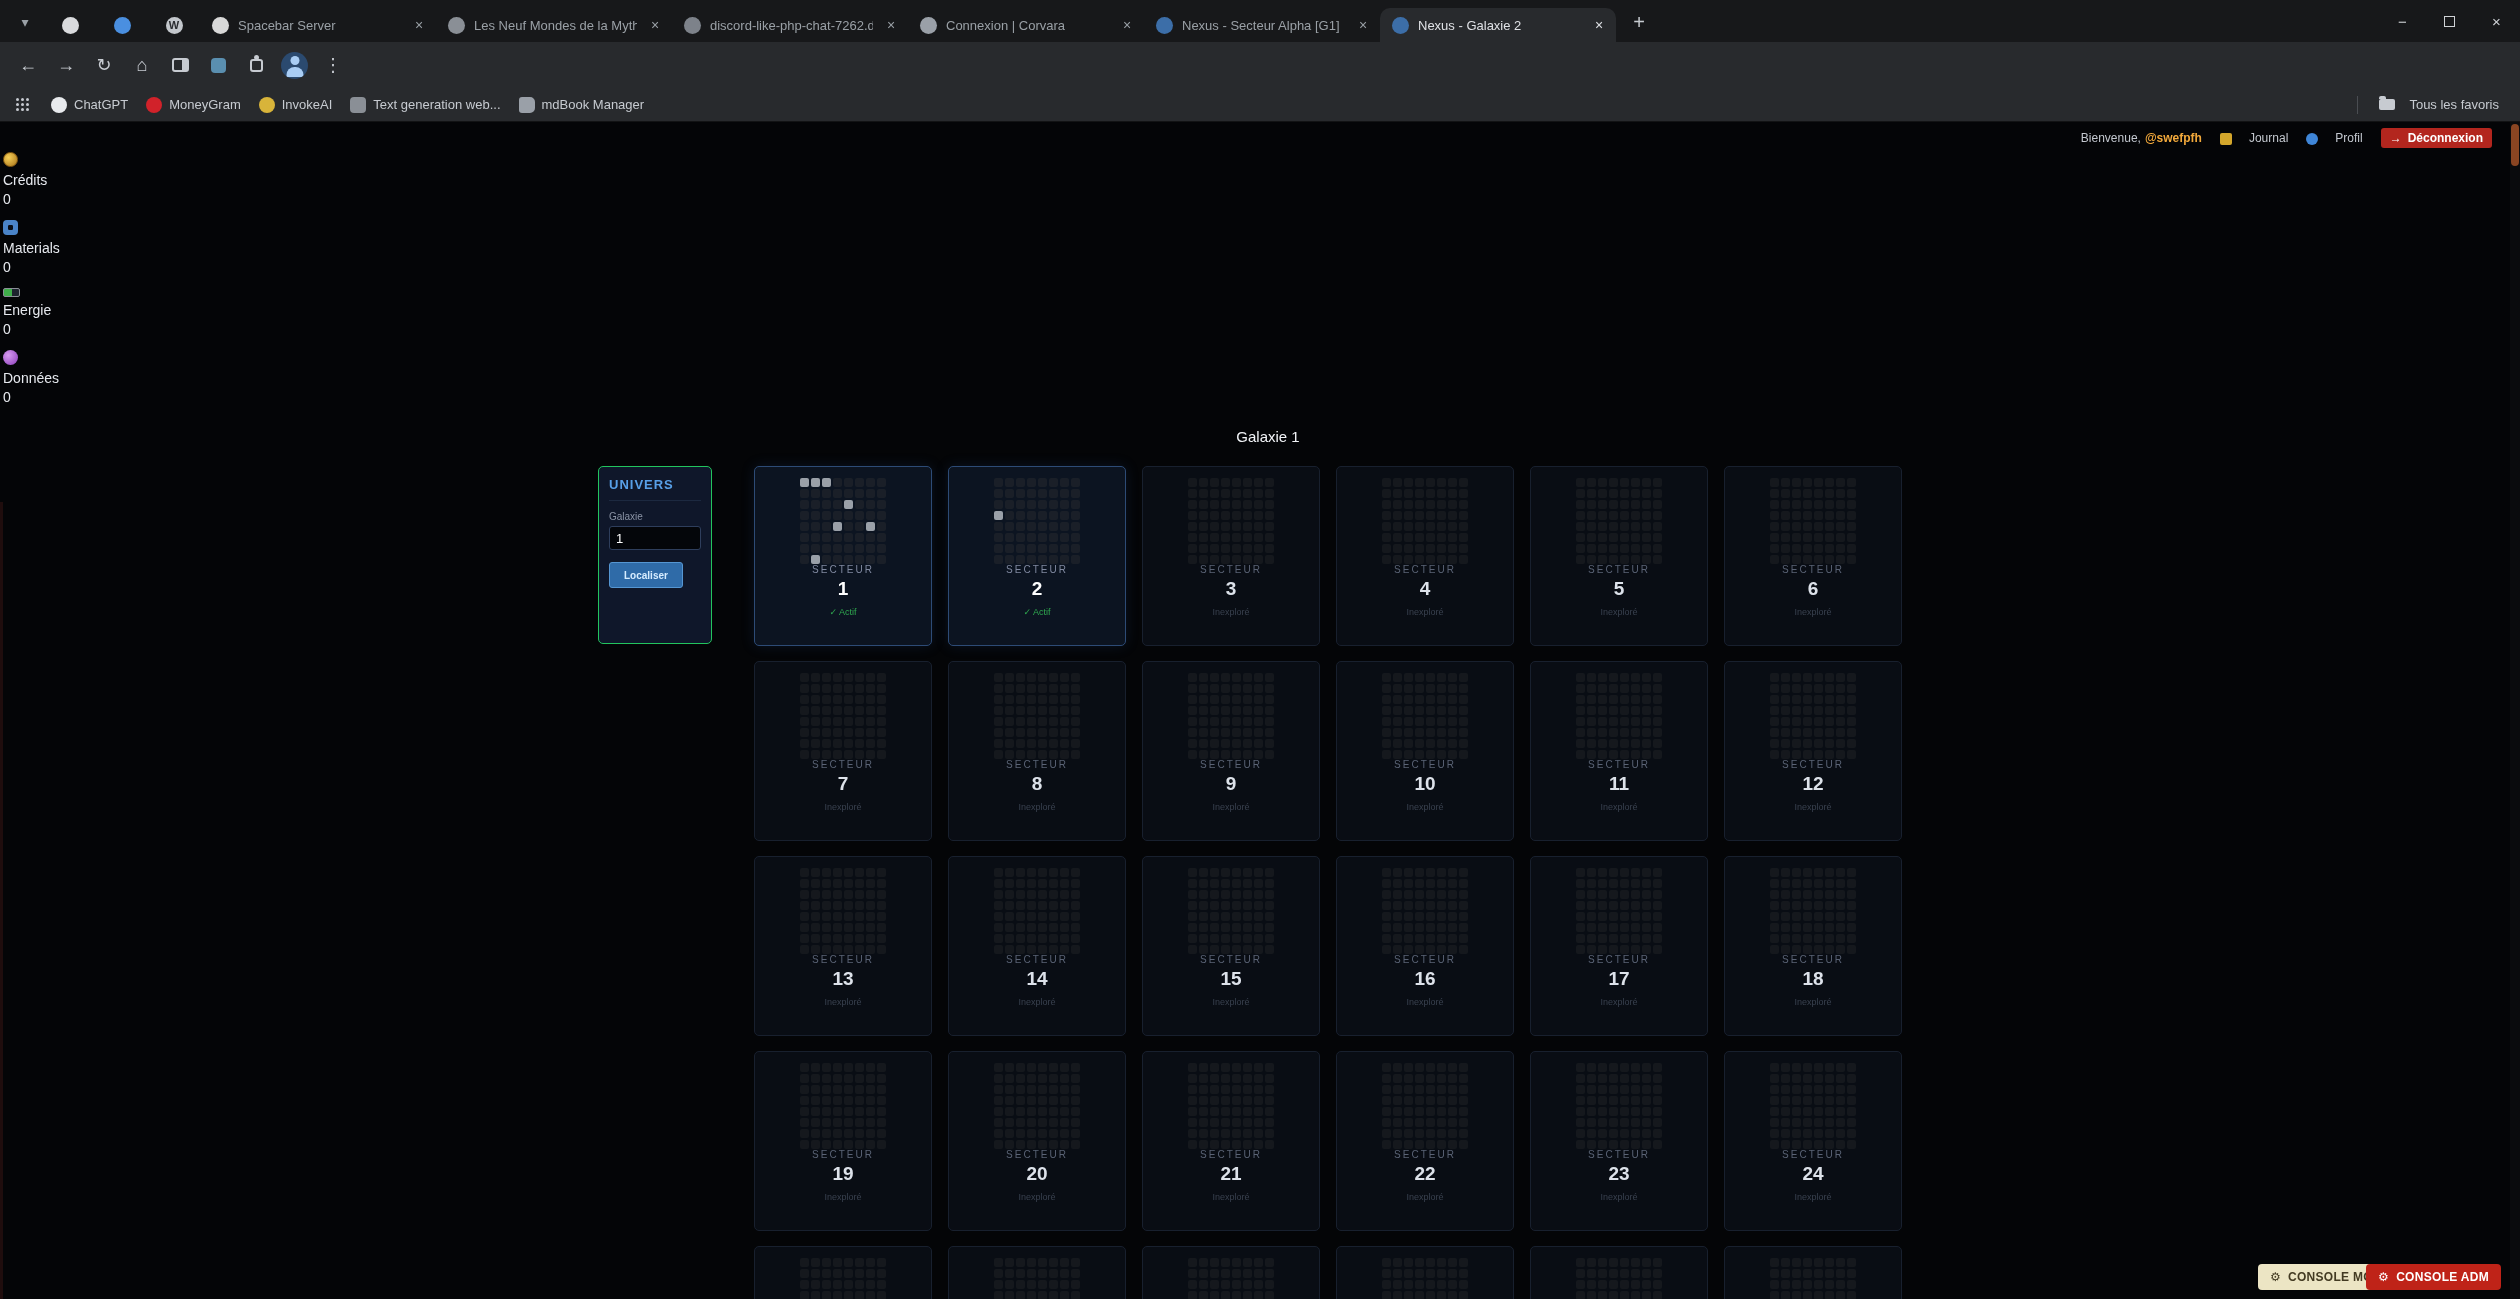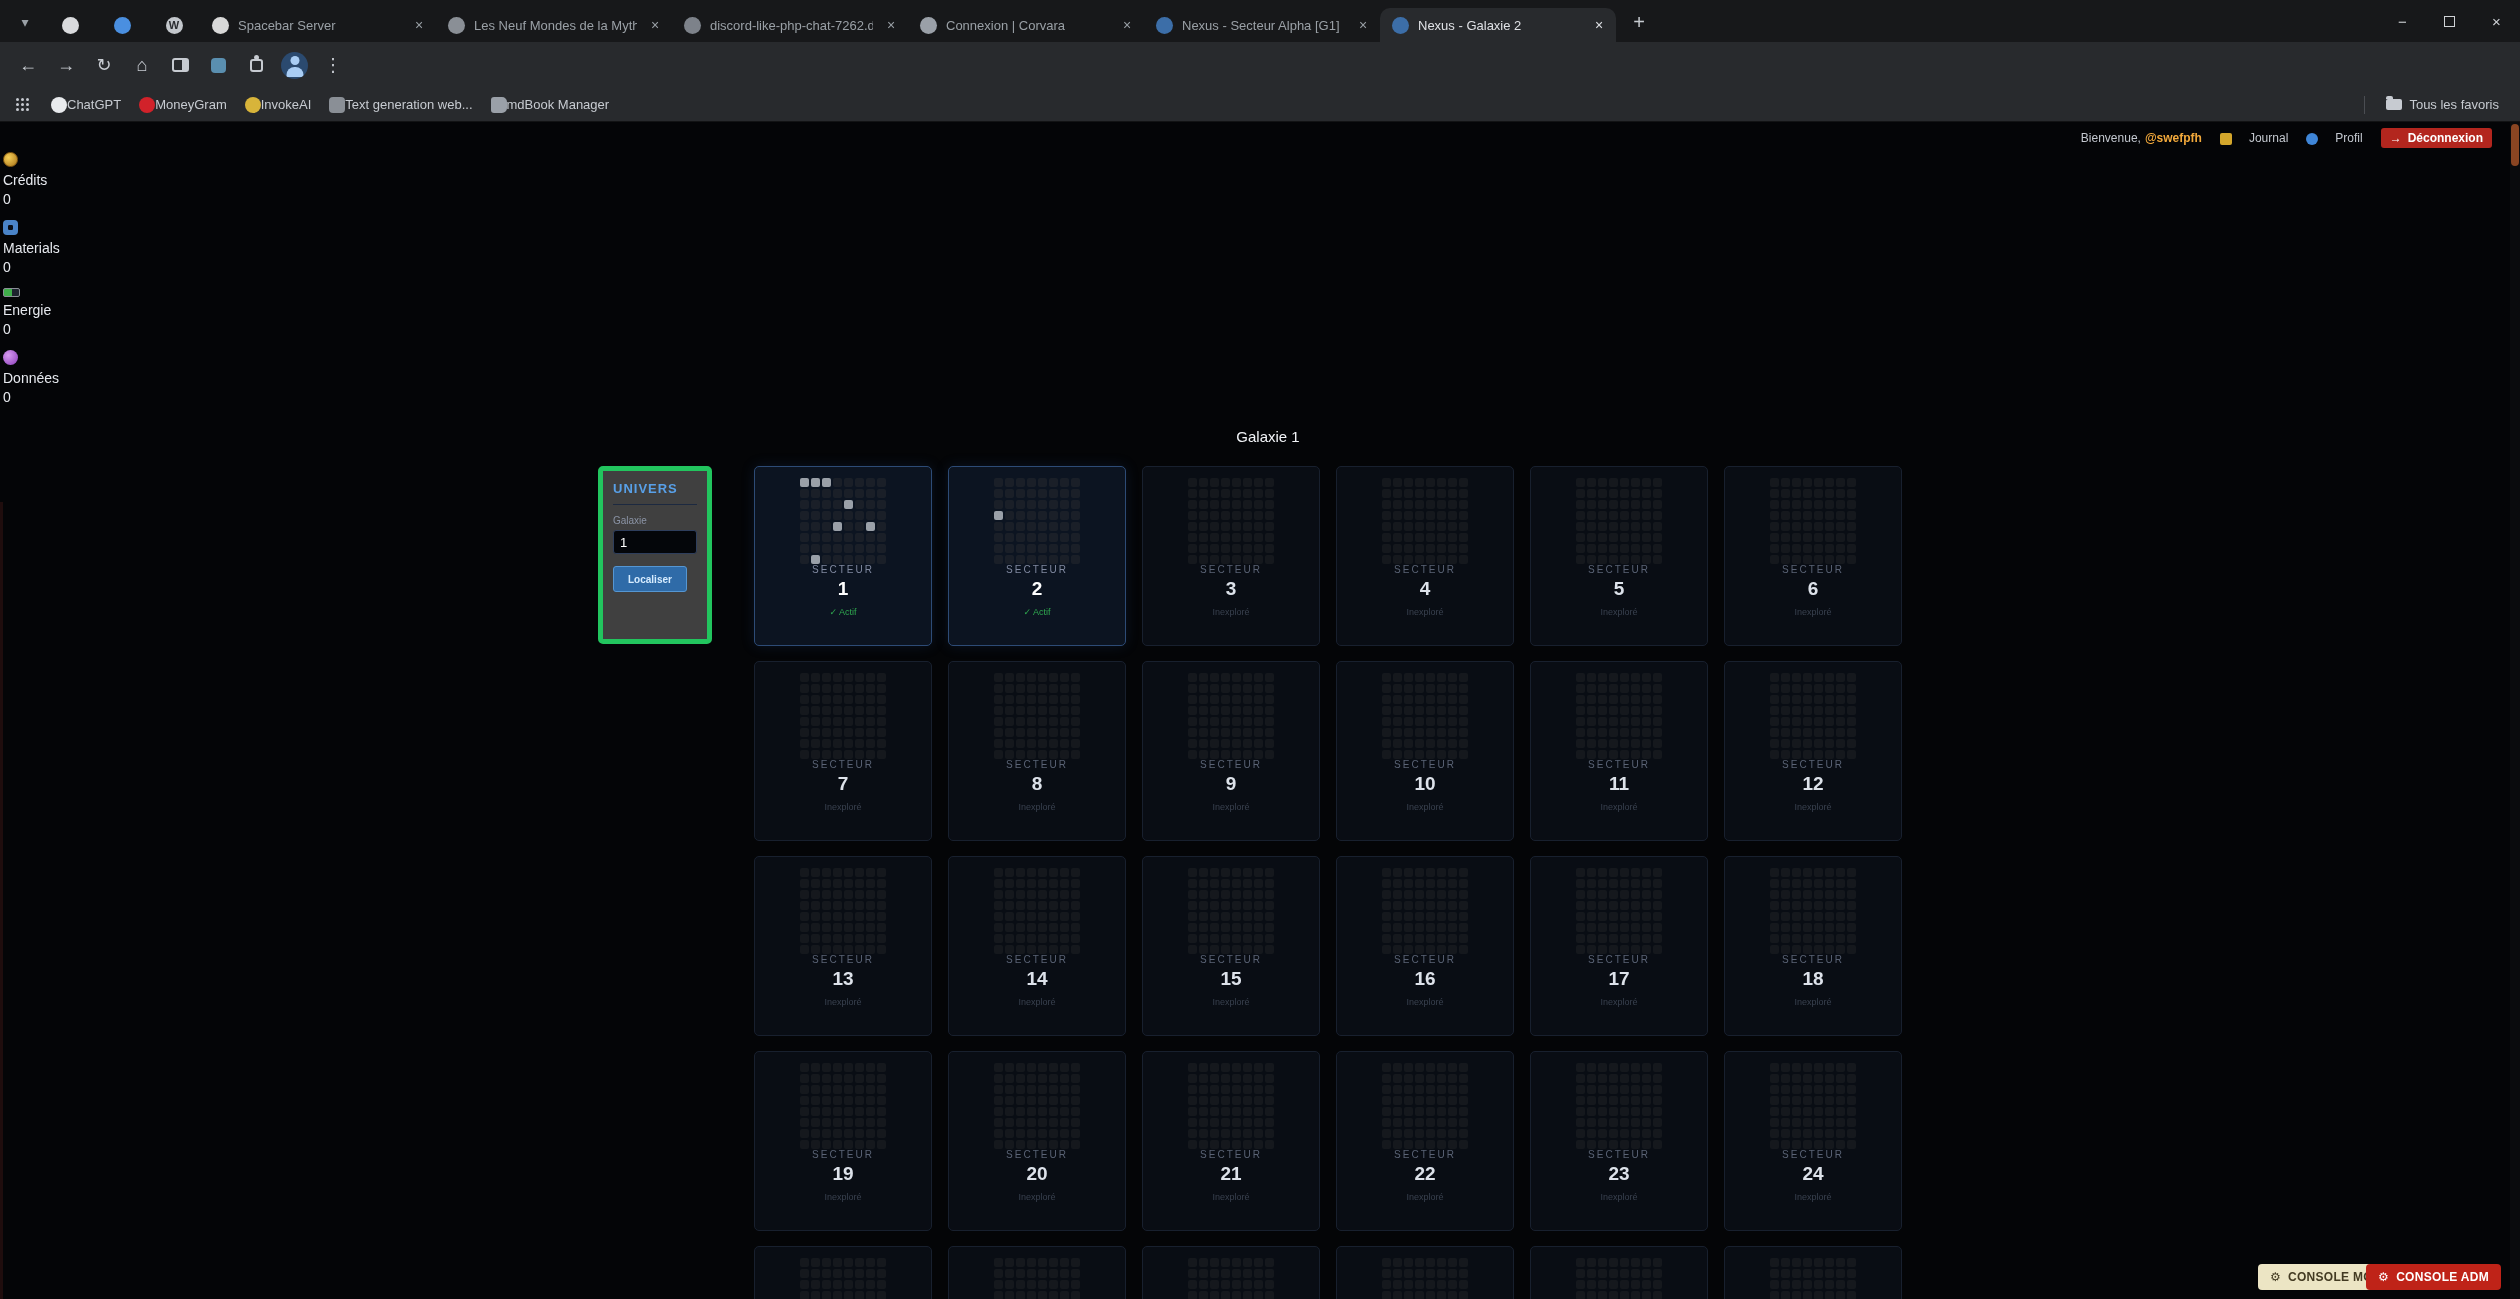--- a/index.html
+++ b/index.html
@@ -38,21 +38,21 @@
   .puzzle { width:13px; height:13px; border:2px solid #c7cbd1; border-radius:3px; position:relative; }
   .puzzle::before { content:''; position:absolute; top:-6px; left:2px; width:5px; height:5px; border-radius:50%; background:#c7cbd1; }
   .avatar { width:27px; height:27px; margin:0 5px; border-radius:50%; background:#2b4a6f; position:relative; overflow:hidden; flex:none; }
   .avatar::before { content:''; position:absolute; top:4px; left:50%; transform:translateX(-50%); width:9px; height:9px; border-radius:50%; background:#a9cdf4; }
   .avatar::after { content:''; position:absolute; top:15px; left:50%; transform:translateX(-50%); width:17px; height:10px; border-radius:8px 8px 0 0; background:#a9cdf4; }
 
   
   .bookmarks { height:34px; background:#282a2d; display:flex; align-items:center; padding:0 12px; gap:2px; border-bottom:1px solid #121314; flex:none; }
   .apps-grid { width:14px; height:14px; display:grid; grid-template-columns:repeat(3,3px); grid-auto-rows:3px; gap:2px; margin:0 10px 0 4px; }
   .apps-grid b { background:#c7cbd1; border-radius:50%; }
-  .bm-item { display:flex; align-items:center; color:#c7cbd1; font-size:13px; padding:4px 9px; border-radius:6px; white-space:nowrap; }
+  .bm-item { display:flex; align-items:center; gap:7px; color:#c7cbd1; font-size:13px; padding:4px 9px; border-radius:6px; white-space:nowrap; }
   .bm-ico { width:16px; height:16px; flex:none; }
   .bm-ico.circle { border-radius:50%; }
   .bm-ico.square { border-radius:4px; }
   .bm-ico.book { border-radius:3px 5px 5px 3px; }
   .bm-spacer { flex:1; }
   .bm-divider { width:1px; height:18px; background:#4a4d52; margin:0 10px; }
   .folder { width:16px; height:11px; background:#c7cbd1; border-radius:2px; position:relative; margin-right:7px; }
   .folder::before { content:''; position:absolute; top:-3px; left:0; width:7px; height:3px; background:#c7cbd1; border-radius:2px 2px 0 0; }
 
   
@@ -70,21 +70,21 @@
   .res-ico { width:16px; height:16px; margin-bottom:4px; }
   .res-ico-0 { width:15px; height:15px; border-radius:50%; background:radial-gradient(circle at 35% 35%, #f7d057, #a8741a); border:1px solid #8a5e12; }
   .res-ico-1 { width:15px; height:15px; border-radius:4px; background:radial-gradient(circle at 50% 50%, #0a0e16 26%, #4a84c8 28%); }
   .res-ico-2 { width:17px; height:9px; margin-top:3px; border:1px solid #8a8f96; border-radius:2px; background:linear-gradient(90deg,#3fae4a 55%, #1d232e 55%); }
   .res-ico-3 { width:15px; height:15px; border-radius:50%; background:radial-gradient(circle at 35% 35%, #d79af0, #8a3cb8); }
   .res-name { font-size:14px; color:#e6e9ee; line-height:19px; }
   .res-value { font-size:14px; color:#e6e9ee; line-height:19px; }
 
   .galaxy-title { position:absolute; top:306px; left:0; right:0; text-align:center; font-size:15px; color:#f2f4f7;padding-left:16px; }
 
-  .univers-panel { position:absolute; left:598px; top:344px; width:114px; min-height:178px; background:#404040; border:5px solid #22c55e; border-radius:5px; padding:10px; }
+  .univers-panel { position:absolute; left:598px; top:344px; width:114px; min-height:178px; background:#0f172a; border:1px solid #22c55e; border-radius:5px; padding:10px; }
   .univers-title { color:#58a0e8; font-size:13px; font-weight:bold; letter-spacing:1px; padding-bottom:8px; border-bottom:1px solid #1c2940; margin-bottom:10px; }
   .field-label { font-size:10px; color:#8a93a5; margin-bottom:4px; }
   .galaxie-input { width:100%; height:24px; background:#04060a; border:1px solid #2e3e5c; border-radius:3px; color:#fff; font-size:13px; padding:0 6px; font-family:"Liberation Sans",sans-serif; }
   .localiser-btn { margin-top:12px; height:26px; padding:0 14px; background:#2f6ba8; border:1px solid #5596d2; border-radius:3px; color:#d6ecff; font-size:10px; font-weight:bold; display:inline-flex; align-items:center; }
 
   .sector-grid { position:absolute; left:754px; top:344px; display:grid; grid-template-columns:repeat(6,178px); gap:15px 16px; }
   .sector-card { width:178px; height:180px; border-radius:5px; display:flex; flex-direction:column; align-items:center; padding-top:11px; }
   .sector-card.active { background:#0c1421; border:1px solid #2d4b76; box-shadow:0 0 14px rgba(45,90,160,.18); }
   .sector-card.unexplored { background:#090d14; border:1px solid #18202e; }
   .mini-grid { display:grid; grid-template-columns:repeat(8,9px); grid-auto-rows:9px; gap:2px; }

